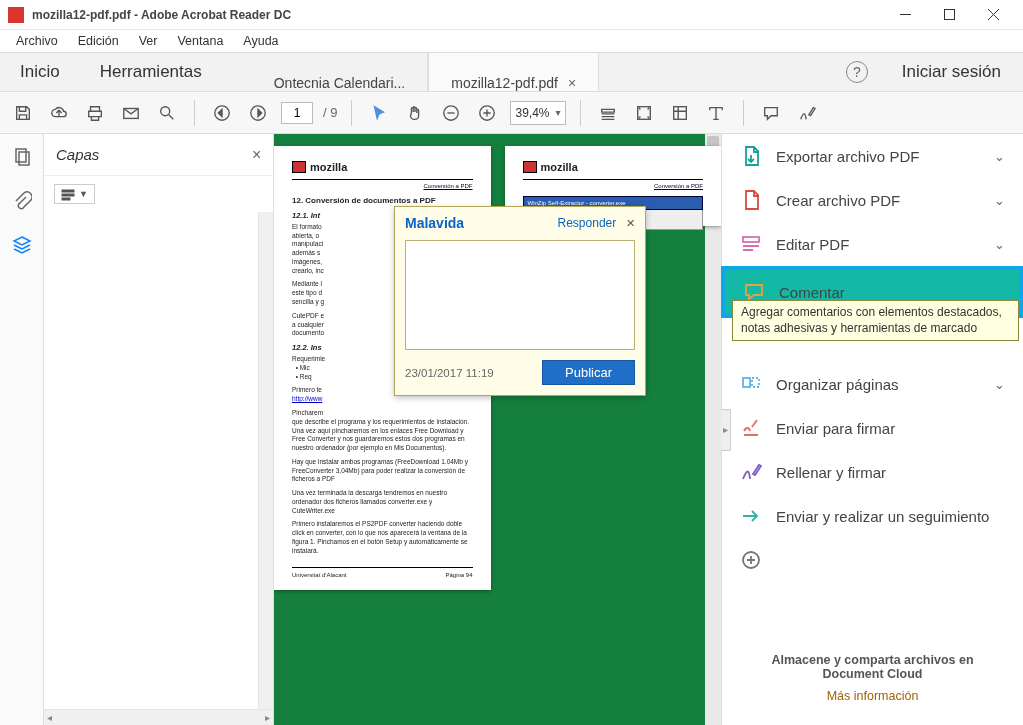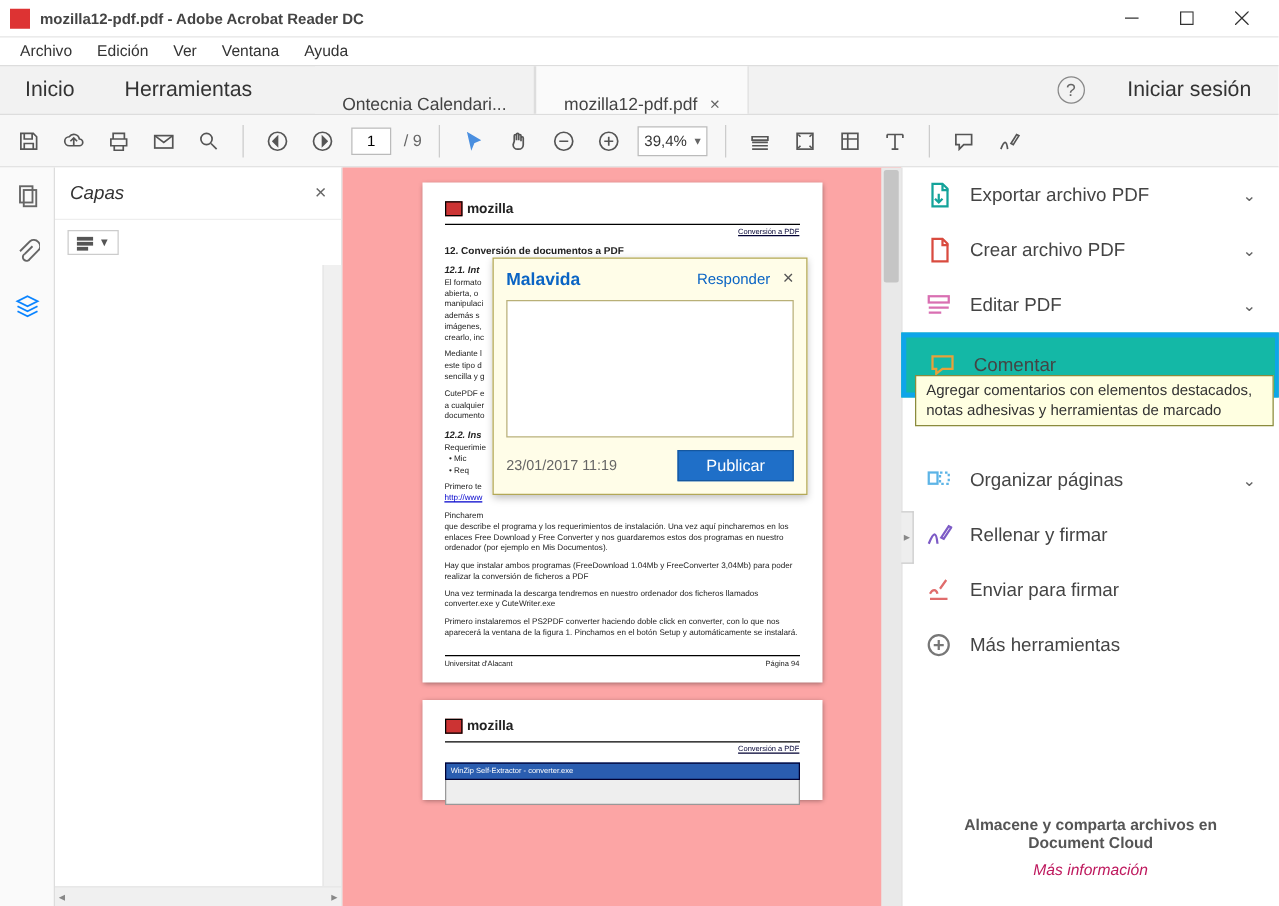--- a/index.html
+++ b/index.html
@@ -56,21 +56,21 @@
 .leftpanel .options-btn { border:1px solid #ccc; padding:2px 6px; display:flex; align-items:center; gap:4px; }
 .leftpanel .options-btn svg { width:14px; height:14px; stroke:#555; fill:none; }
 .leftpanel .panel-body { flex:1; position:relative; }
 .leftpanel .panel-body::after { content:""; position:absolute; right:0; top:0; width:14px; height:100%; background:#f0f0f0; border-left:1px solid #e5e5e5; }
 .leftpanel .panel-body .sb-up, .leftpanel .panel-body .sb-down { position:absolute; right:2px; width:10px; height:10px; color:#888; font-size:10px; text-align:center; }
 .leftpanel .panel-body .sb-up { top:2px; }
 .leftpanel .panel-body .sb-down { bottom:18px; }
 .leftpanel .hscroll { height:16px; background:#f0f0f0; border-top:1px solid #e5e5e5; position:relative; display:flex; align-items:center; justify-content:space-between; padding:0 3px; color:#888; font-size:10px;}
 
 
-.docarea { flex:1; background:#fca5a5; position:relative; overflow:hidden; display:flex; flex-direction:column; align-items:center; padding: 12px 0; gap:14px; }
+.docarea { flex:1; background:#15803d; position:relative; overflow:hidden; display:flex; align-items:flex-start; padding: 12px 0; gap:14px; }
 .page { width: 320px; background:#fff; box-shadow: 0 1px 4px rgba(0,0,0,0.4); padding: 14px 18px 10px; font-size: 6.5px; color:#222; line-height:1.35; position:relative; }
 .page .mozlogo { display:flex; align-items:center; gap:4px; margin-bottom:4px; }
 .page .mozlogo .dino { width:14px; height:12px; background:#c33; border:1px solid #000; }
 .page .mozlogo b { font-size:11px; }
 .page .topline { border-top:1px solid #000; margin-top:3px; }
 .page .convlink { text-align:right; font-size:6px; text-decoration:underline; color:#003; margin-top:2px; }
 .page h4 { font-size:8px; margin:6px 0 3px; }
 .page .sec { font-style:italic; font-weight:bold; font-size:7.5px; margin:4px 0 2px; }
 .page p { margin-bottom:5px; }
 .page .footer { border-top:1px solid #000; margin-top:12px; display:flex; justify-content:space-between; font-size:6px; padding-top:3px;}
@@ -93,21 +93,21 @@
 
 .rightpanel { width: 302px; background:#fff; border-left:1px solid #ddd; display:flex; flex-direction:column; position:relative; }
 .rightpanel .tool-row { display:flex; align-items:center; gap:14px; padding: 11px 18px; font-size:15px; color:#444; }
 .rightpanel .tool-row .ticon { width:22px; height:22px; display:flex; align-items:center; justify-content:center; }
 .rightpanel .tool-row .label { flex:1; }
 .rightpanel .tool-row .chev { color:#666; font-size:13px; }
 .rightpanel .tool-row.selected { background:#14b8a6; border:4px solid #0ea5e9; margin:0 -1px; }
 .rightpanel .tooltip { position:absolute; left:10px; right:4px; top:166px; background:#ffffe1; border:1px solid #8b8b3e; padding:4px 8px; font-size:12px; color:#333; z-index:5; line-height:1.3; }
 .rightpanel .cloud-promo { margin-top:auto; text-align:center; padding: 14px 30px 22px; font-size:12.5px; color:#555; }
 .rightpanel .cloud-promo b { display:block; margin-bottom:8px; }
-.rightpanel .cloud-promo a { color:#be185d; text-decoration:none;font-style:italic; }
+.rightpanel .cloud-promo a { color:#a16207; text-decoration:none; }
 
 
 .i-teal { color:#14a39a; } .i-red { color:#d94b3f; } .i-pink { color:#d96fb2; }
 .i-orange { color:#e8a13a; } .i-bluel { color:#5db4e6; }
 .i-purple { color:#7d5bc6; } .i-salmon { color:#e06c6c; } .i-tealarrow{color:#2fb3a8;}
 .i-grey { color:#777; }
 
 .collapse-handle { position:absolute; left:-1px; top:50%; width:10px; height:42px; background:#eee; border:1px solid #ccc; border-left:none; transform:translateY(-50%); display:flex; align-items:center; justify-content:center; font-size:10px; color:#888;}
 </style>
 </head>
@@ -413,43 +413,50 @@
       <span class="ticon i-bluel">
           <svg viewBox="0 0 22 22" fill="none" stroke="currentColor" stroke-width="1.8">
             <rect x="3" y="5" width="7" height="9"></rect>
             <rect x="12" y="5" width="7" height="9" stroke-dasharray="2 2"></rect>
           </svg>
         </span>
       <span class="label">Organizar páginas</span>
       <span class="chev">⌄</span>
     </div>
     <div class="tool-row">
+      <span class="ticon i-salmon">
+          <svg viewBox="0 0 22 22" fill="none" stroke="currentColor" stroke-width="1.8">
+            <path d="M4 14c2-4 5-4 6 0 M12 10l5-7 M4 18h14"></path>
+          </svg>
+        </span>
+      <span class="label">Enviar para firmar</span>
+    </div>
+    <div class="tool-row">
       <span class="ticon i-purple">
           <svg viewBox="0 0 22 22" fill="none" stroke="currentColor" stroke-width="1.8">
             <path d="M3 18c4-10 6-10 7 0 M13 13l6-9 2 1-6 9z"></path>
           </svg>
         </span>
       <span class="label">Rellenar y firmar</span>
     </div>
     <div class="tool-row">
-      <span class="ticon i-salmon">
-          <svg viewBox="0 0 22 22" fill="none" stroke="currentColor" stroke-width="1.8">
-            <path d="M4 14c2-4 5-4 6 0 M12 10l5-7 M4 18h14"></path>
-          </svg>
-        </span>
-      <span class="label">Enviar para firmar</span>
+      <span class="ticon i-tealarrow">
+          <svg viewBox="0 0 22 22" fill="none" stroke="currentColor" stroke-width="1.8">
+            <path d="M3 11h14 M12 6l5 5-5 5"></path>
+          </svg>
+        </span>
+      <span class="label">Enviar y realizar un seguimiento</span>
     </div>
     <div class="tool-row">
       <span class="ticon i-grey">
           <svg viewBox="0 0 22 22" fill="none" stroke="currentColor" stroke-width="1.8">
             <circle cx="11" cy="11" r="8"></circle>
             <path d="M11 7v8 M7 11h8"></path>
           </svg>
         </span>
-      <span class="label">Más herramientas</span>
     </div>
 
     <div class="cloud-promo">
       <b>Almacene y comparta archivos en Document Cloud</b>
       <a href="#">Más información</a>
     </div>
   </div>
 </div>
 
 </body></html>

